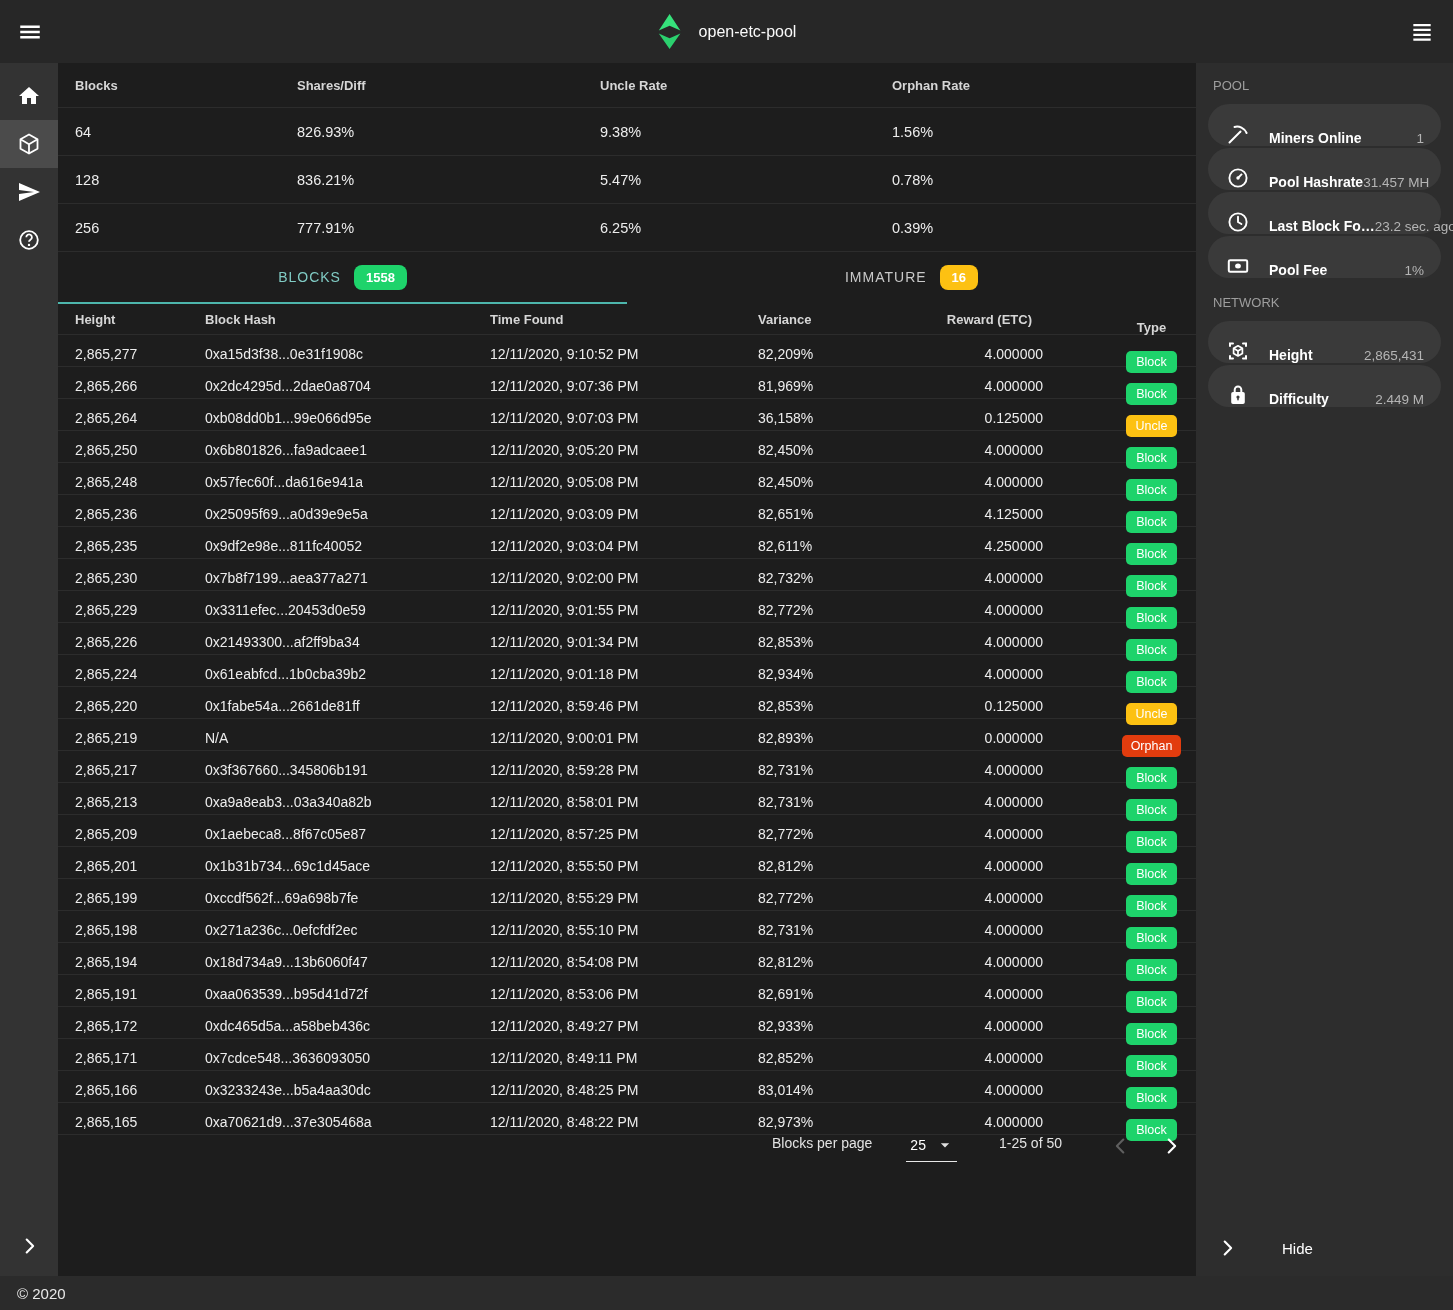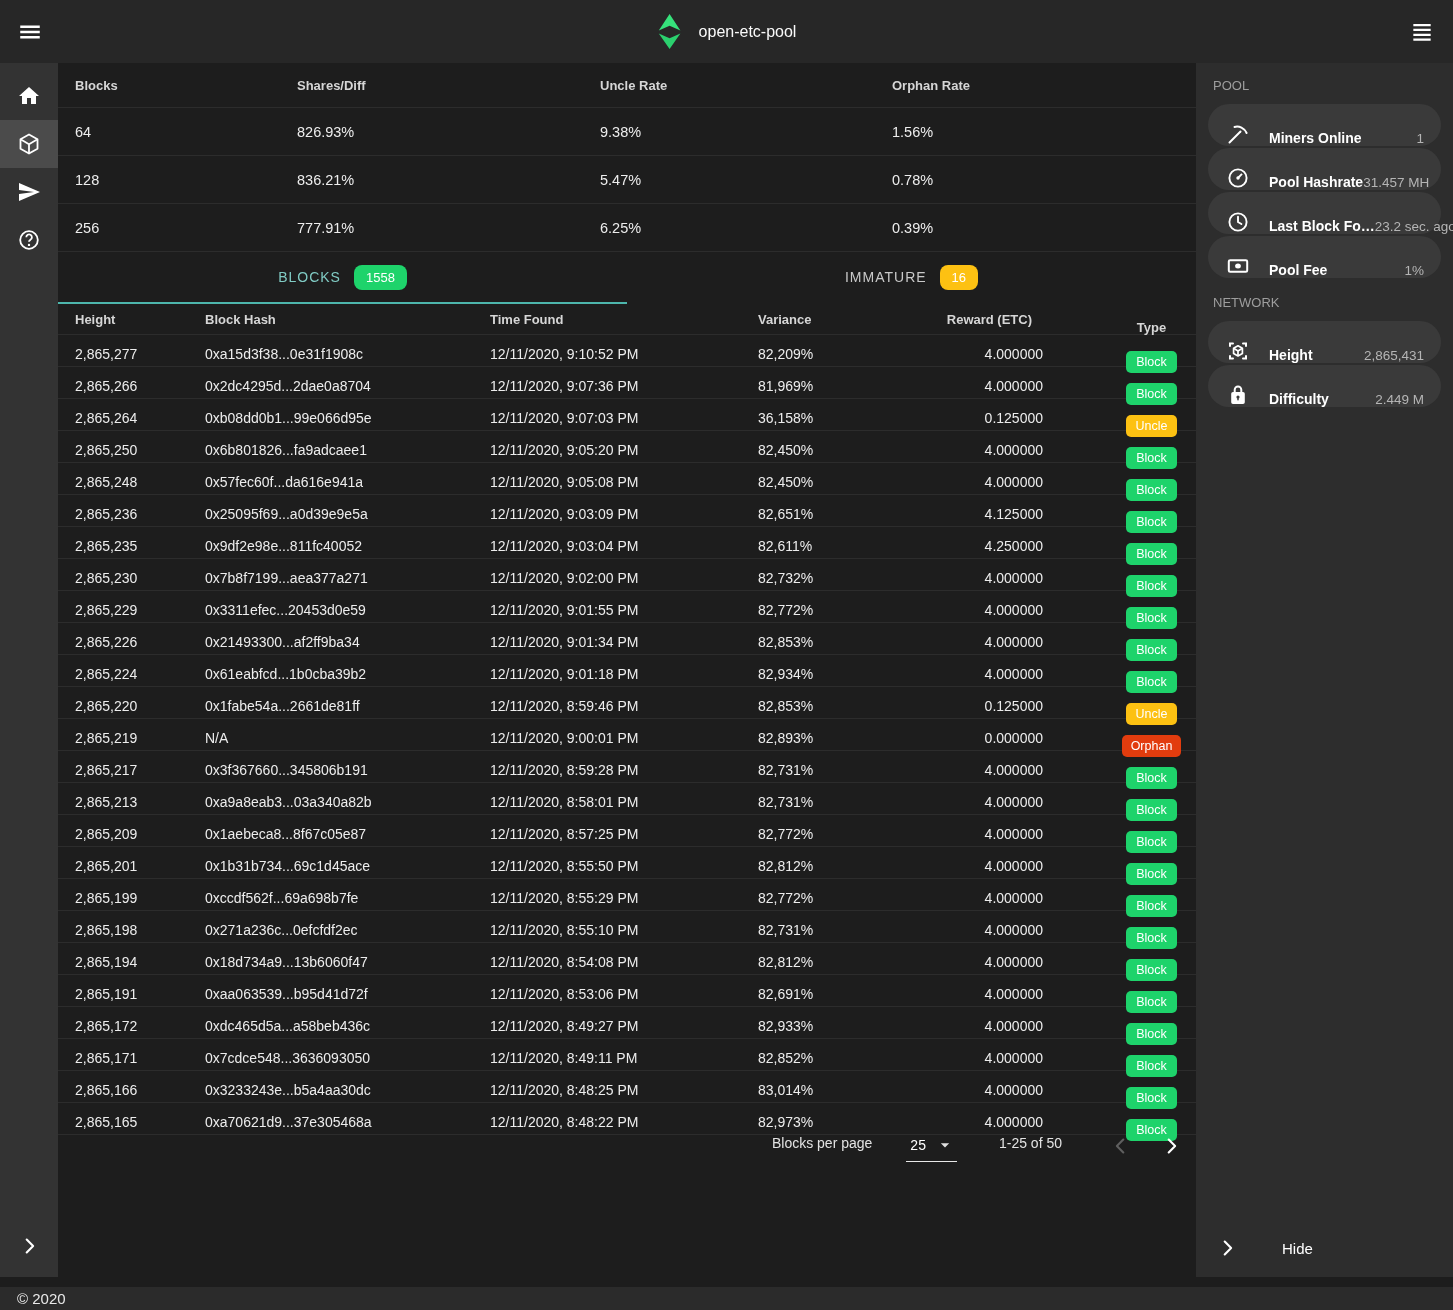--- a/index.html
+++ b/index.html
@@ -31,21 +31,21 @@
 
   .stats-head, .stats-row { display:grid; grid-template-columns:222px 303px 292px 1fr; align-items:center; padding-left:17px; border-bottom:1px solid #2c2c2c; }
   .stats-head { height:45px; font-size:13px; font-weight:700; color:#d6d6d6; }
   .stats-row { height:48px; font-size:14.5px; color:#ededed; }
 
   .tabs { display:flex; height:52px; }
   .tab { flex:1; display:flex; align-items:center; justify-content:center; gap:13px; cursor:pointer; border-bottom:2px solid transparent; }
   .tab.active { border-bottom-color:#4db6ac; }
   .tab-label { font-size:14px; font-weight:500; letter-spacing:1px; color:#c9c9c9; }
   .tab.active .tab-label { color:#80cbc4; }
-  .tab-badge { color:#fff; font-weight:400; font-size:13px; padding:5px 12px; border-radius:8px; min-width:20px; text-align:center; }
+  .tab-badge { color:#fff; font-weight:700; font-size:13px; padding:5px 12px; border-radius:8px; min-width:20px; text-align:center; }
   .tab-badge.green { background:#1ed36b; }
   .tab-badge.amber { background:#fdc112; }
   .tab-badge.teal  { background:#26a69a; }
 
   .bhead, .brow { display:grid; grid-template-columns:130px 285px 268px 140px 145px 1fr; align-items:center; padding-left:17px; border-bottom:1px solid #2c2c2c; }
   .bhead { height:31px; font-size:13px; font-weight:700; color:#d6d6d6; }
   .brow { height:32px; font-size:14px; color:#ededed; }
   .col-reward { text-align:right; }
   .bhead .col-reward { padding-right:11px; }
   .col-type { display:flex; justify-content:center; padding-left:64px;margin-top:16px; }
@@ -66,21 +66,21 @@
   .right-sidebar { position:absolute; top:63px; right:0; width:257px; bottom:33px; background:#2d2d2d; }
   .section-title { padding:15px 17px 9px; font-size:13px; color:#9e9e9e; }
   .pill { height:42px; margin:2px 12px; background:#3a3a3a; border-radius:21px; display:flex; align-items:flex-end; padding:0 17px 0 18px; }
   .pill-icon { color:#fff; flex:none; }
   .pill-label { margin-left:19px; font-size:14px; font-weight:700; color:#fff; white-space:nowrap; }
   .pill-value { margin-left:auto; font-size:13.5px; color:#b5b5b5; white-space:nowrap; }
   .hide-row { position:absolute; bottom:18px; left:0; width:100%; display:flex; align-items:center; padding-left:20px; color:#fff; cursor:pointer; }
   .hide-label { margin-left:44px; font-size:15px; }
 
   
-  .footer { position:absolute; bottom:0; left:0; width:100%; height:23px; background:#2b2b2b; display:flex; align-items:center; padding-left:17px; color:#e8e8e8; font-size:15px; }
+  .footer { position:absolute; bottom:0; left:0; width:100%; height:34px; background:#2b2b2b; display:flex; align-items:center; padding-left:17px; color:#e8e8e8; font-size:15px; }
 </style>
 </head>
 <body>
 
 <div class="screen">
 
   <header class="topbar">
     <span class="icon-btn left-menu" data-icon="menu">
         <svg viewBox="0 0 24 24">
           <path fill="currentColor" d="M3 6h18v2.2H3zm0 4.9h18v2.2H3zm0 4.9h18v2.2H3z"></path>

